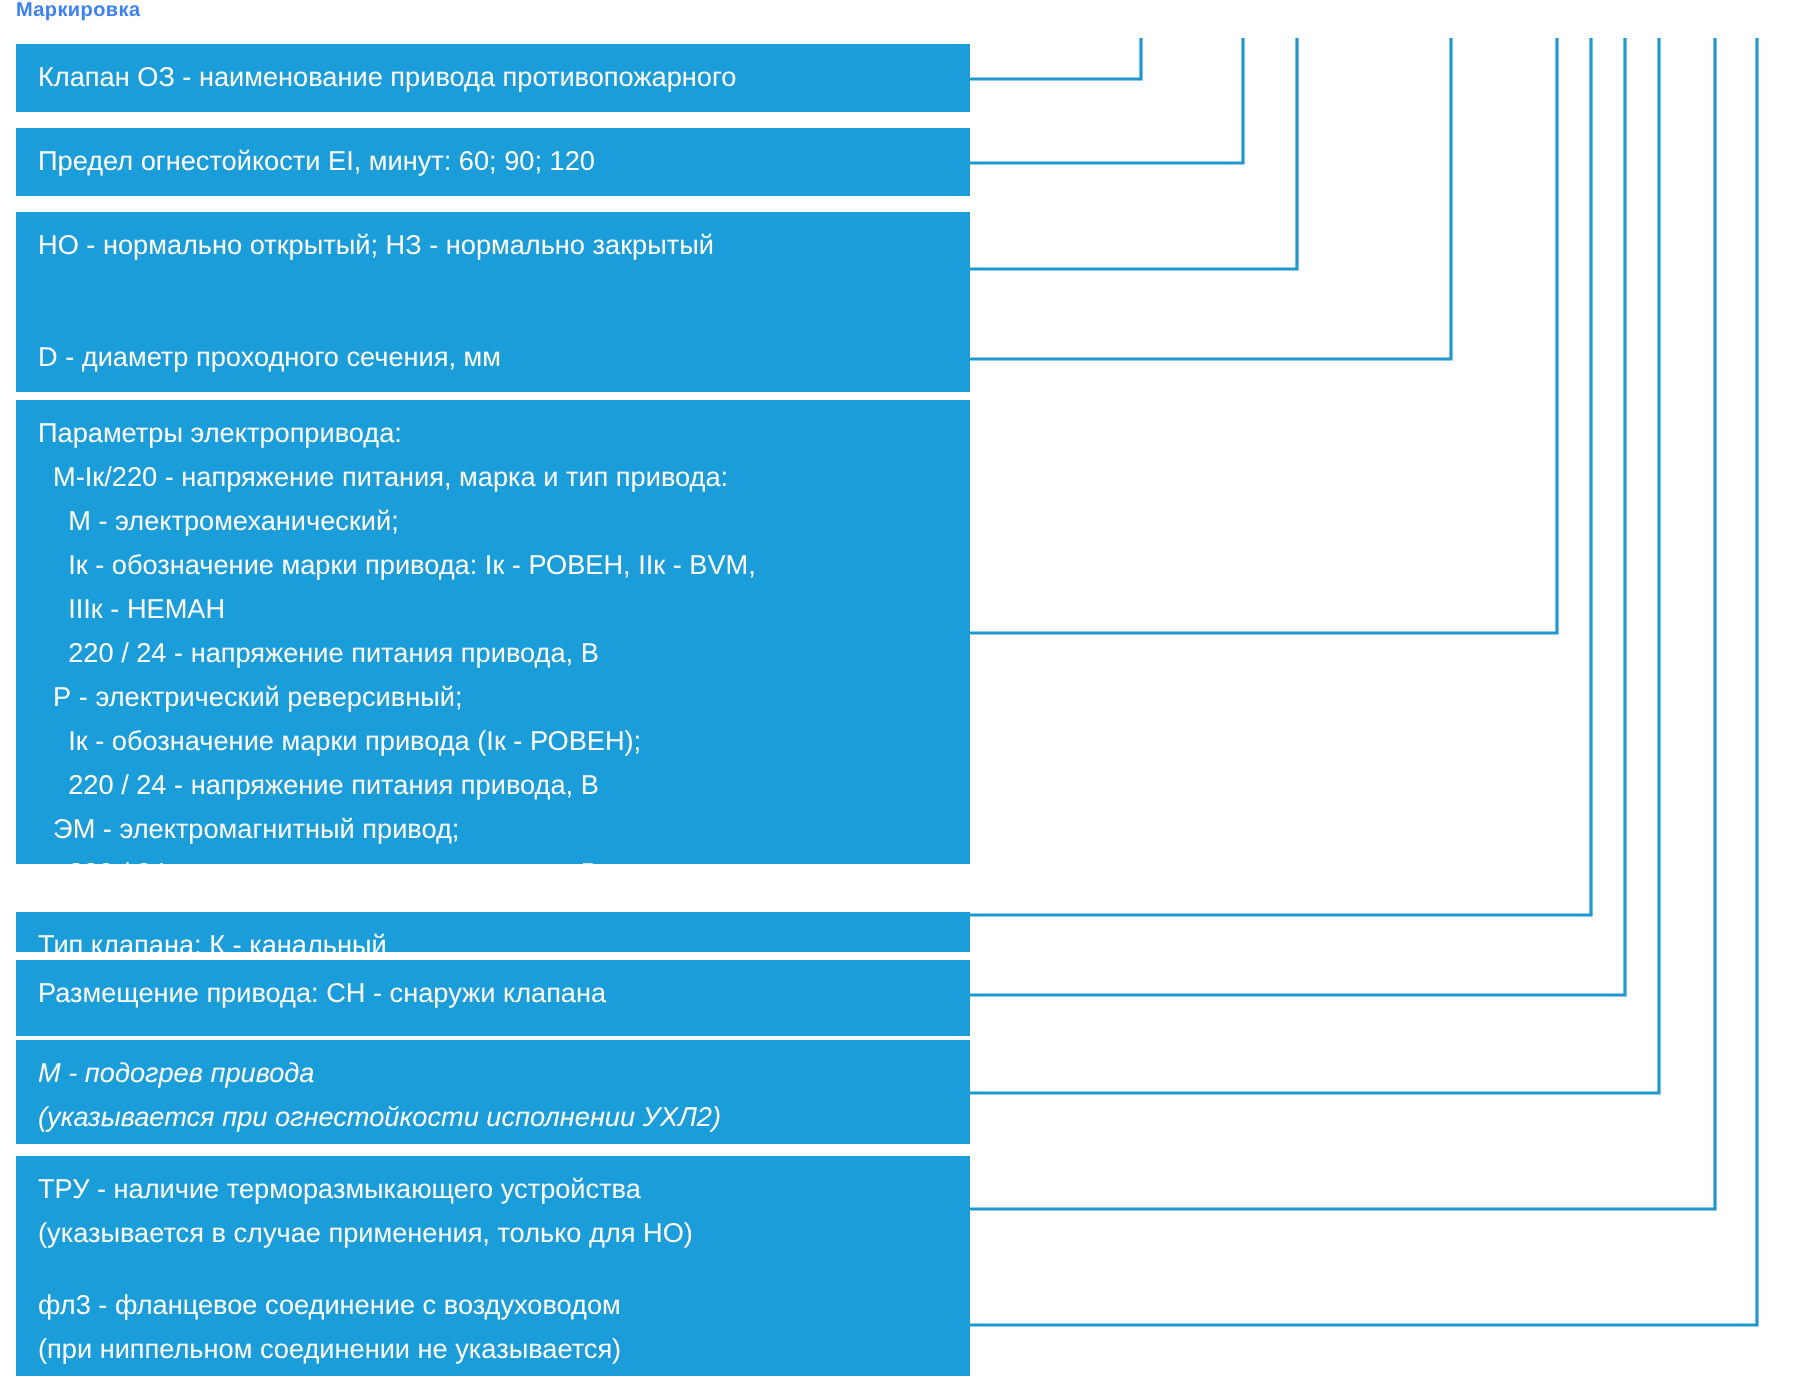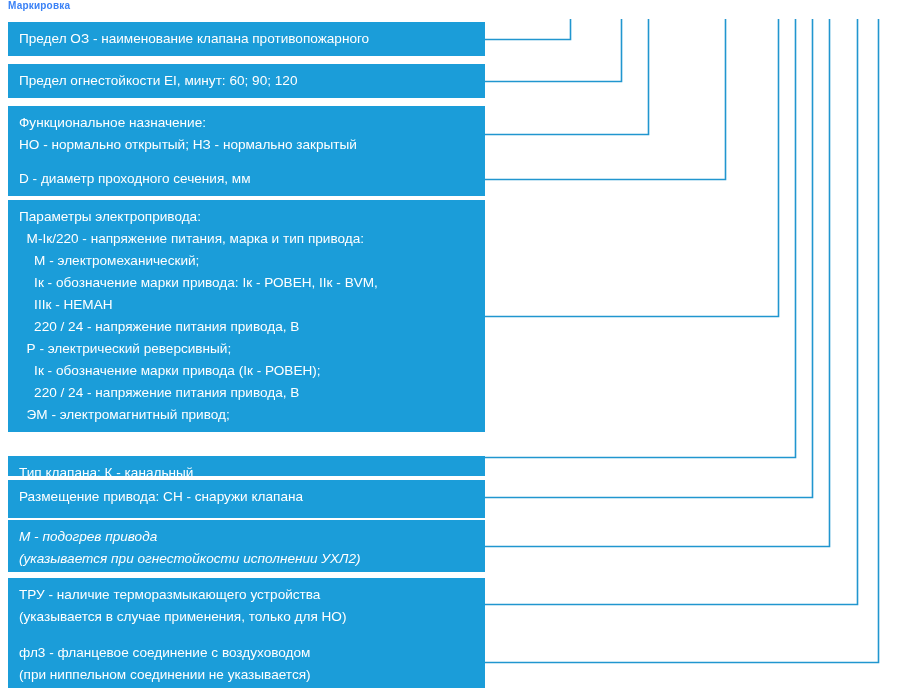--- a/index.html
+++ b/index.html
@@ -94,23 +94,23 @@
       <path d="M 485 179.5 L 725.5 179.5 L 725.5 19"></path>
       <path d="M 485 316.5 L 778.5 316.5 L 778.5 19"></path>
       <path d="M 485 457.5 L 795.5 457.5 L 795.5 19"></path>
       <path d="M 485 497.5 L 812.5 497.5 L 812.5 19"></path>
       <path d="M 485 546.5 L 829.5 546.5 L 829.5 19"></path>
       <path d="M 485 604.5 L 857.5 604.5 L 857.5 19"></path>
       <path d="M 485 662.5 L 878.5 662.5 L 878.5 19"></path>
     </svg>
 
   <div id="blocks-host">
-      <div class="block" style="top: 22px; height: 34px;"><span class="ln">Предел ОЗ - наименование клапана противопожарного</span></div>
+      <div class="block" style="top: 22px; height: 34px;"><span class="ln">Клапан ОЗ - наименование привода противопожарного</span></div>
       <div class="block" style="top: 64px; height: 34px;"><span class="ln">Предел огнестойкости EI, минут: 60; 90; 120</span></div>
-      <div class="block" style="top: 106px; height: 56px;"><span class="ln">Функциональное назначение:</span><span class="ln">НО - нормально открытый; НЗ - нормально закрытый</span></div>
+      <div class="block" style="top: 106px; height: 56px;"><span class="ln">НО - нормально открытый; НЗ - нормально закрытый</span></div>
       <div class="block" style="top: 162px; height: 34px;"><span class="ln">D - диаметр проходного сечения, мм</span></div>
       <div class="block" style="top: 200px; height: 232px;"><span class="ln">Параметры электропривода:</span><span class="ln">  М-Iк/220 - напряжение питания, марка и тип привода:</span><span class="ln">    М - электромеханический;</span><span class="ln">    Iк - обозначение марки привода: Iк - РОВЕН, IIк - BVM,</span><span class="ln">    IIIк - НЕМАН</span><span class="ln">    220 / 24 - напряжение питания привода, В</span><span class="ln">  Р - электрический реверсивный;</span><span class="ln">    Iк - обозначение марки привода (Iк - РОВЕН);</span><span class="ln">    220 / 24 - напряжение питания привода, В</span><span class="ln">  ЭМ - электромагнитный привод;</span><span class="ln">    220 / 24 - напряжение питания привода, В</span><span class="ln">    (в обозначении ЭМ марка привода не указывается)</span></div>
       <div class="block" style="top: 456px; height: 20px;"><span class="ln">Тип клапана: К - канальный</span></div>
       <div class="block" style="top: 480px; height: 38px;"><span class="ln">Размещение привода: СН - снаружи клапана</span></div>
       <div class="block" style="top: 520px; height: 52px; font-style: italic;"><span class="ln">М - подогрев привода</span><span class="ln">(указывается при огнестойкости исполнении УХЛ2)</span></div>
       <div class="block" style="top: 578px; height: 68px;"><span class="ln">ТРУ - наличие терморазмыкающего устройства</span><span class="ln">(указывается в случае применения, только для НО)</span></div>
       <div class="block" style="top: 636px; height: 52px;"><span class="ln">фл3 - фланцевое соединение с воздуховодом</span><span class="ln">(при ниппельном соединении не указывается)</span></div>
     </div>
 
 </div>

